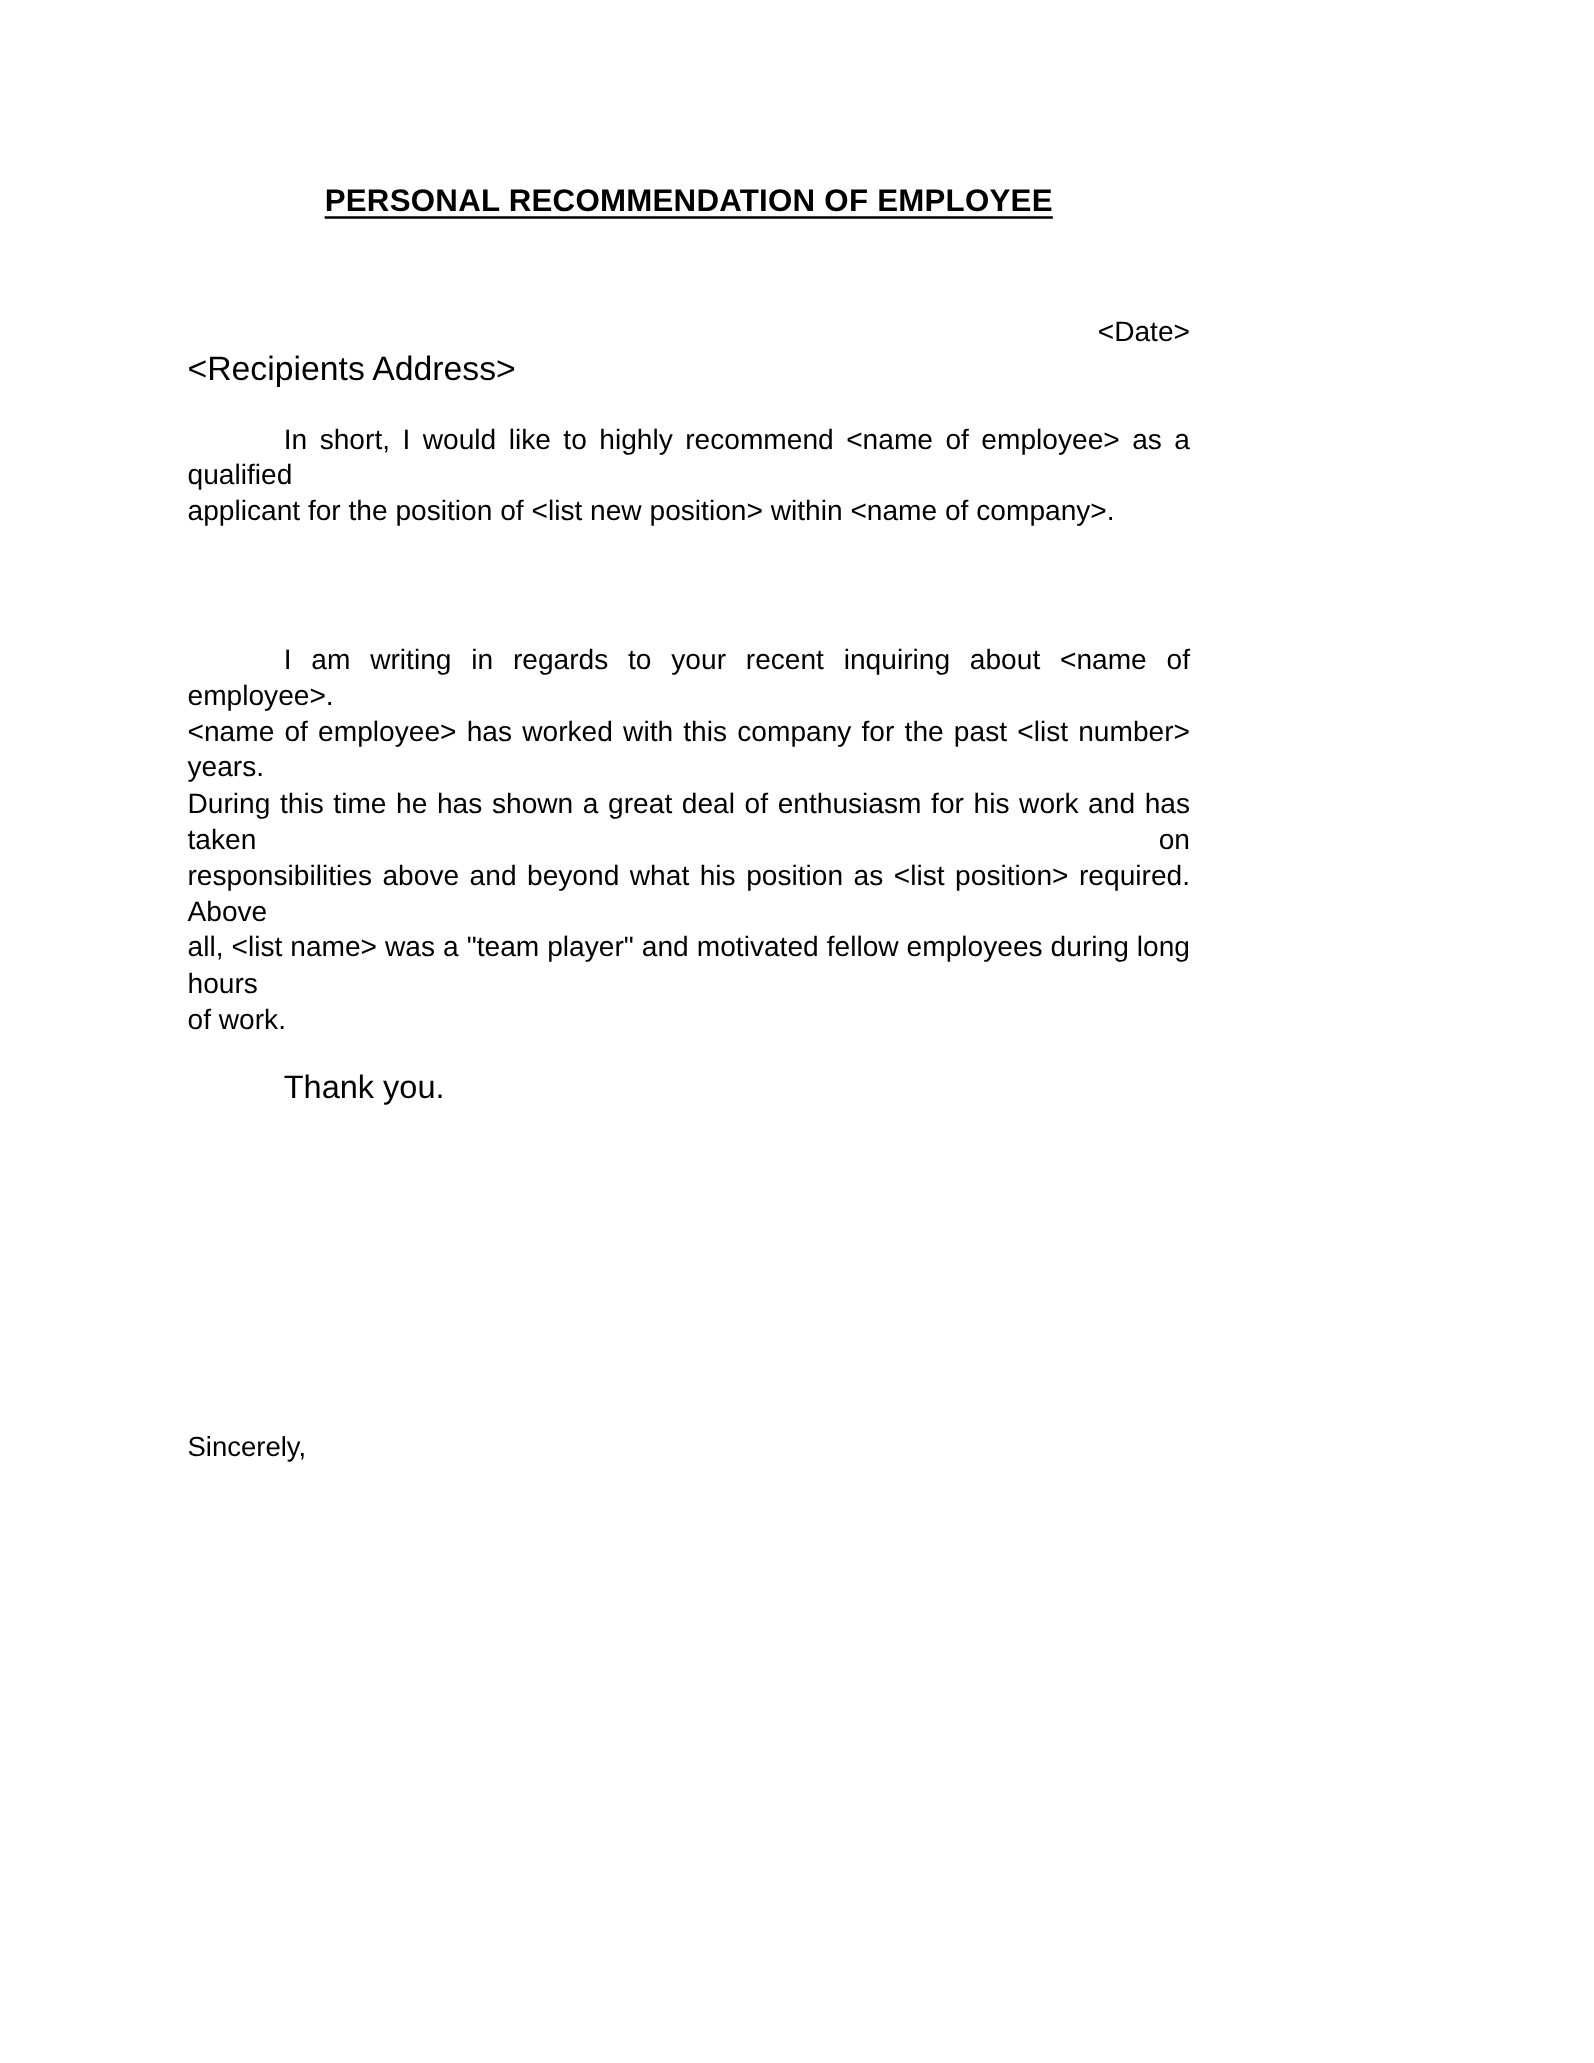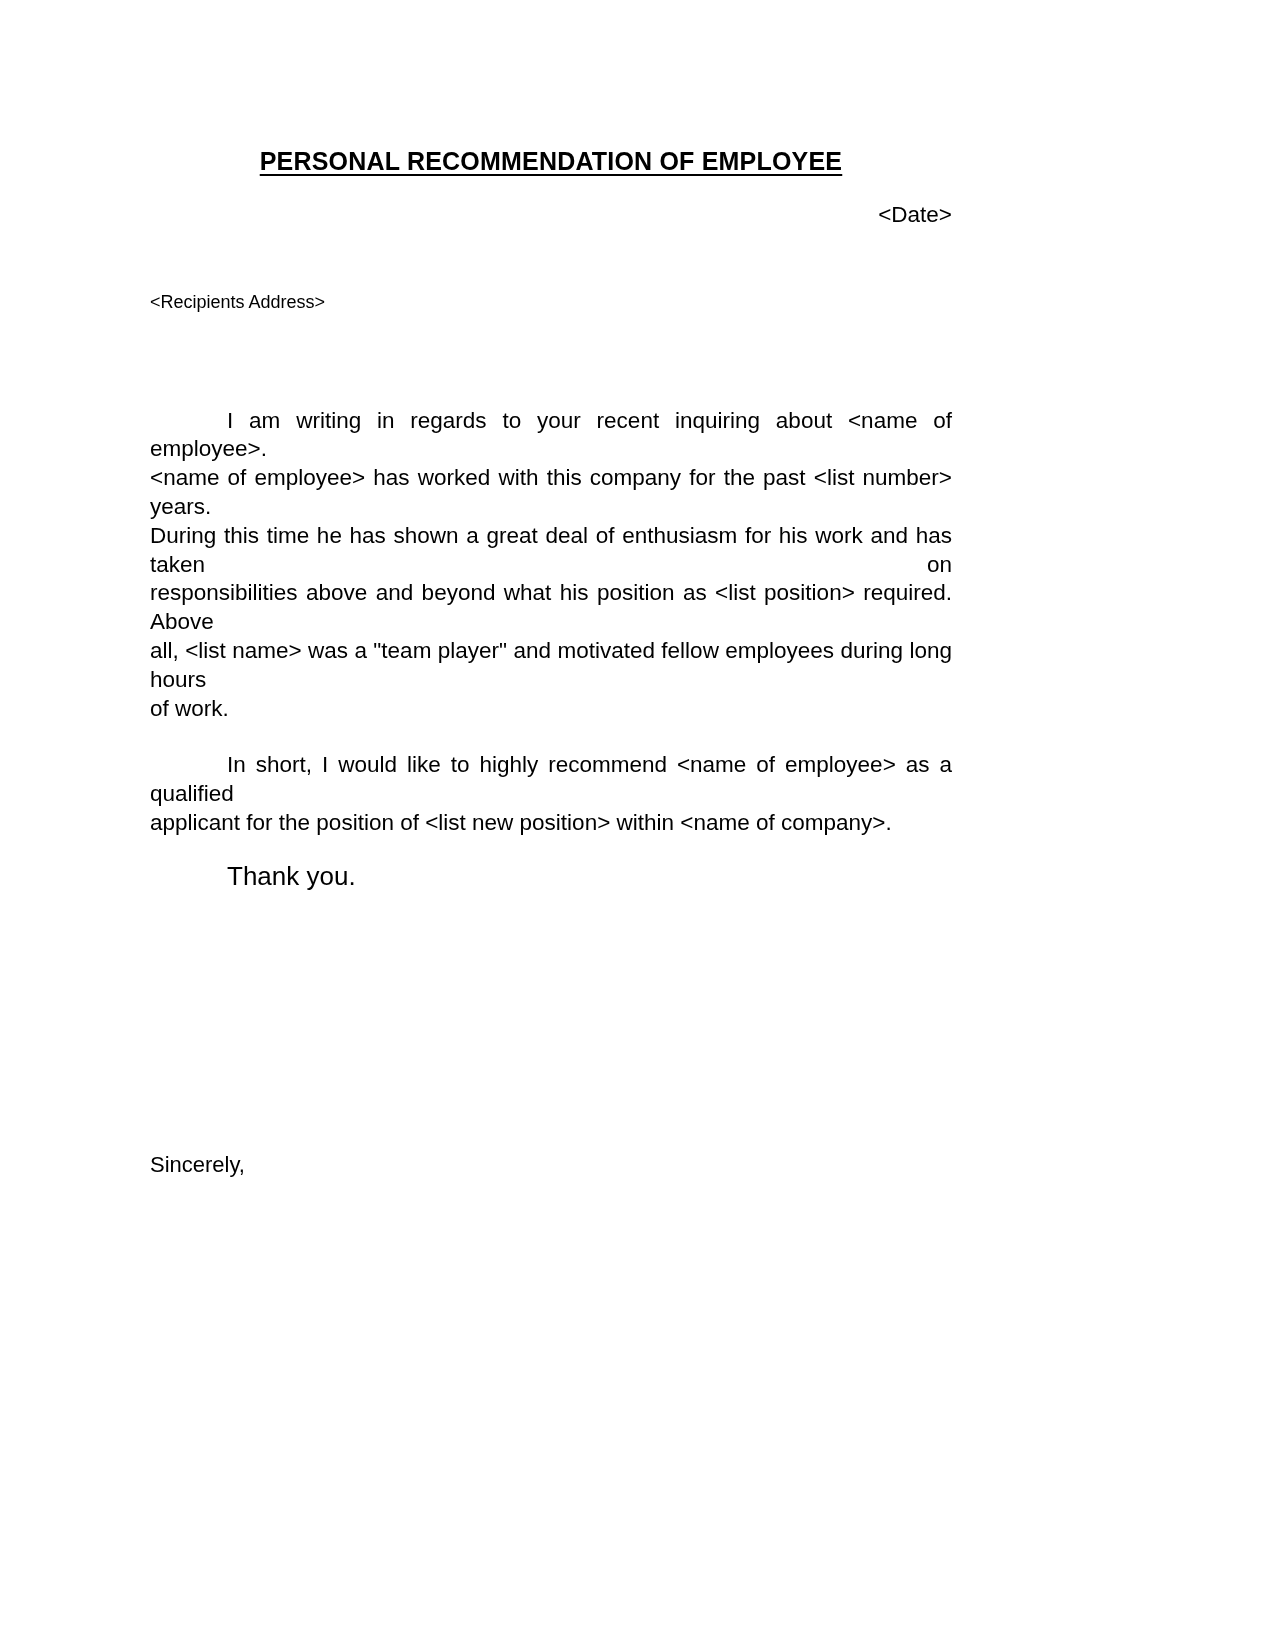--- a/index.html
+++ b/index.html
@@ -23,28 +23,27 @@
     font-size: 25px;
     line-height: 30px;
     font-weight: bold;
     text-align: center;
     text-decoration: underline;
     text-decoration-thickness: 2px;
     text-underline-offset: 4px;
     letter-spacing: 0.2px;
   }
   .date {
-    margin-top: 25px;
+    margin-top: 76px;
     font-size: 22.5px;
     line-height: 28.8px;
     text-align: right;
   }
   .recipient {
-    margin-top: 58px;
-    font-size: 18px;
+    font-size: 27px;
     line-height: 28.8px;
   }
   .salutation {
     margin-top: 54px;
     font-size: 22.5px;
     line-height: 28.8px;
   }
   .para {
     margin-top: 28px;
     font-size: 22.5px;
@@ -80,31 +79,31 @@
 
 <div class="page">
 
   <h1 class="title">PERSONAL RECOMMENDATION OF EMPLOYEE</h1>
 
   <div class="date">&lt;Date&gt;</div>
 
   <div class="recipient">&lt;Recipients Address&gt;</div>
 
 
+  <div class="para">
+    <div class="line just indent">In short, I would like to highly recommend &lt;name of employee&gt; as a qualified</div>
+    <div class="line">applicant for the position of &lt;list new position&gt; within &lt;name of company&gt;.</div>
+  </div>
+
   <div class="para first">
     <div class="line just indent">I am writing in regards to your recent inquiring about &lt;name of employee&gt;.</div>
     <div class="line just">&lt;name of employee&gt; has worked with this company for the past &lt;list number&gt; years.</div>
     <div class="line just">During this time he has shown a great deal of enthusiasm for his work and has taken on</div>
     <div class="line just">responsibilities above and beyond what his position as &lt;list position&gt; required.  Above</div>
     <div class="line just">all, &lt;list name&gt; was a "team player" and motivated fellow employees during long hours</div>
     <div class="line">of work.</div>
   </div>
 
-  <div class="para">
-    <div class="line just indent">In short, I would like to highly recommend &lt;name of employee&gt; as a qualified</div>
-    <div class="line">applicant for the position of &lt;list new position&gt; within &lt;name of company&gt;.</div>
-  </div>
-
   <div class="thanks">Thank you.</div>
 
   <div class="closing">Sincerely,</div>
 
 </div>
 
 </body></html>

